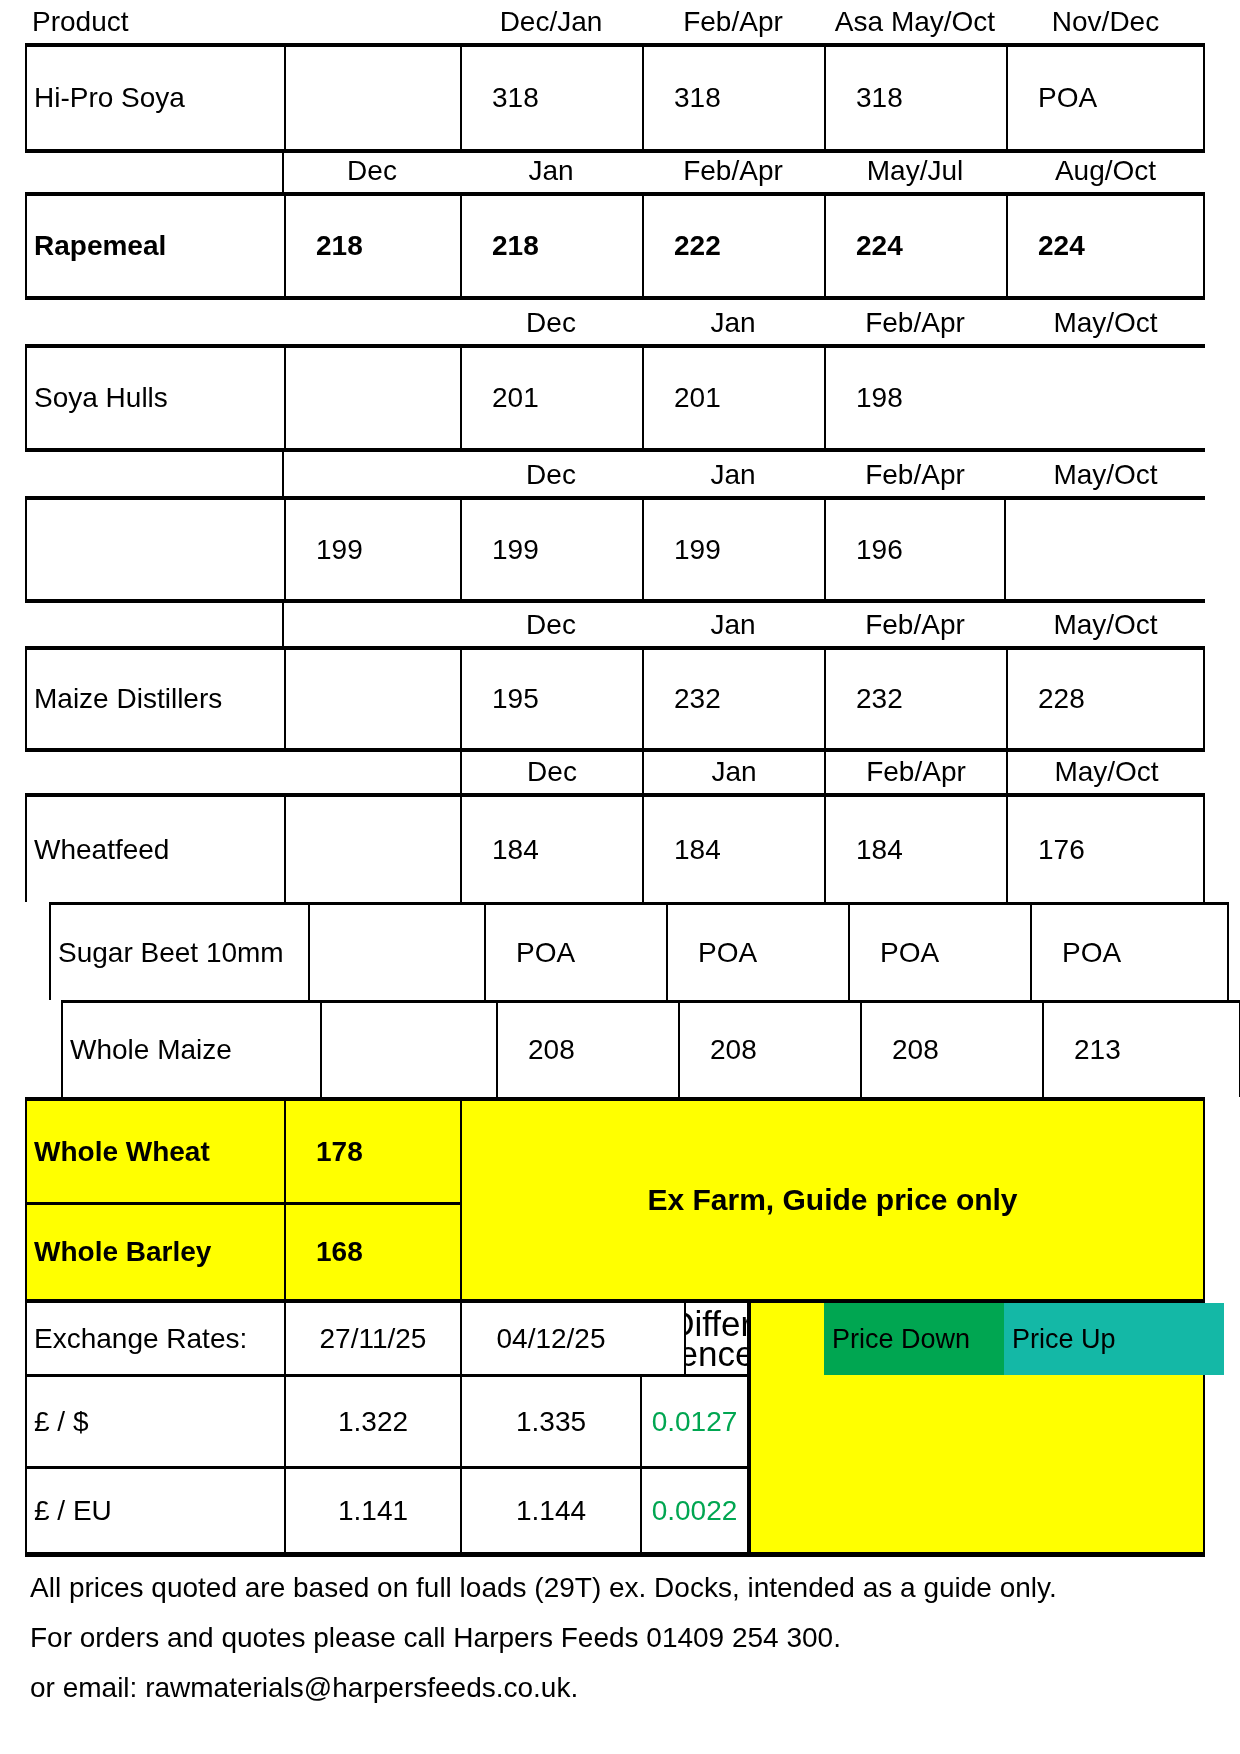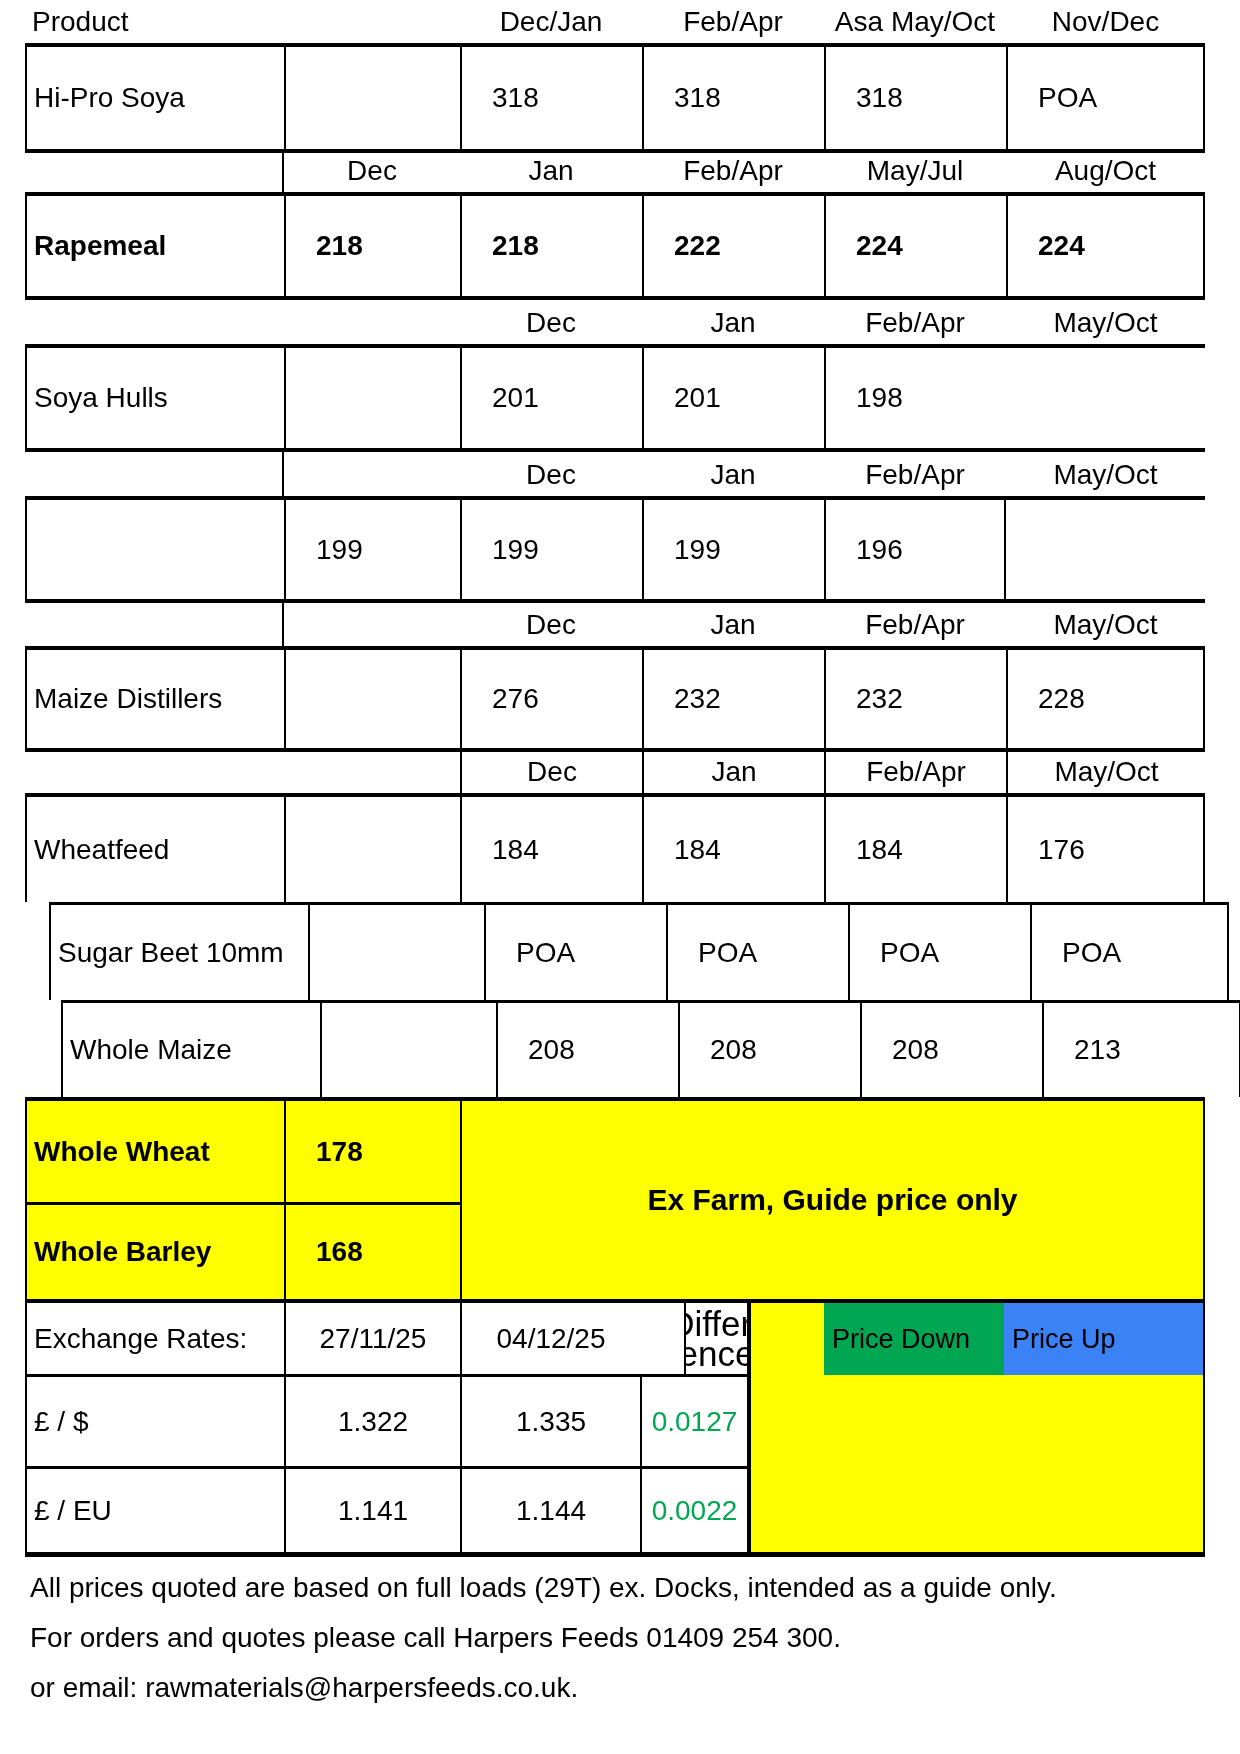--- a/index.html
+++ b/index.html
@@ -23,21 +23,21 @@
   .mh{justify-content:center;align-items:flex-end;padding-bottom:5px;}
   .mhl{justify-content:flex-start;align-items:flex-end;padding-left:7px;padding-bottom:5px;}
   .bold{font-weight:bold;}
   .note{justify-content:center;font-weight:bold;font-size:30px;}
   .diffhead{flex-direction:column;justify-content:center;align-items:center;font-size:35px;line-height:30px;margin-left:44px;}
   .diffval{justify-content:center;color:#00a651;}
   .ycell{position:relative;background:#ffff00;}
   .legend{position:absolute;top:0;height:72px;display:flex;align-items:center;
           padding-left:8px;box-sizing:border-box;font-size:27px;color:#000;}
   .lg{left:73px;width:180px;background:#00a651;}
-  .lr{left:253px;width:199px;background:#3b82f6;}
+  .lr{left:253px;width:220px;background:#14b8a6;}
   .footer-line{position:absolute;left:30px;font-size:28px;white-space:nowrap;}
 </style>
 </head>
 <body>
 
 <div class="canvas">
   <div class="stack">
 
     <div class="row bb4" style="height:47px;">
       <div class="c mhl">Product</div>
@@ -114,21 +114,21 @@
       <div class="c mh"></div>
       <div class="c mh">Dec</div>
       <div class="c mh">Jan</div>
       <div class="c mh">Feb/Apr</div>
       <div class="c mh">May/Oct</div>
     </div>
 
     <div class="row bb4" style="height:102px;">
       <div class="c bl name">Maize Distillers</div>
       <div class="c bl val"></div>
-      <div class="c bl val">276</div>
+      <div class="c bl val">195</div>
       <div class="c bl val">232</div>
       <div class="c bl val">232</div>
       <div class="c bl br val">228</div>
     </div>
 
     <div class="row bb4" style="height:45px;">
       <div class="c"></div>
       <div class="c mh"></div>
       <div class="c mh bl">Dec</div>
       <div class="c mh bl">Jan</div>

